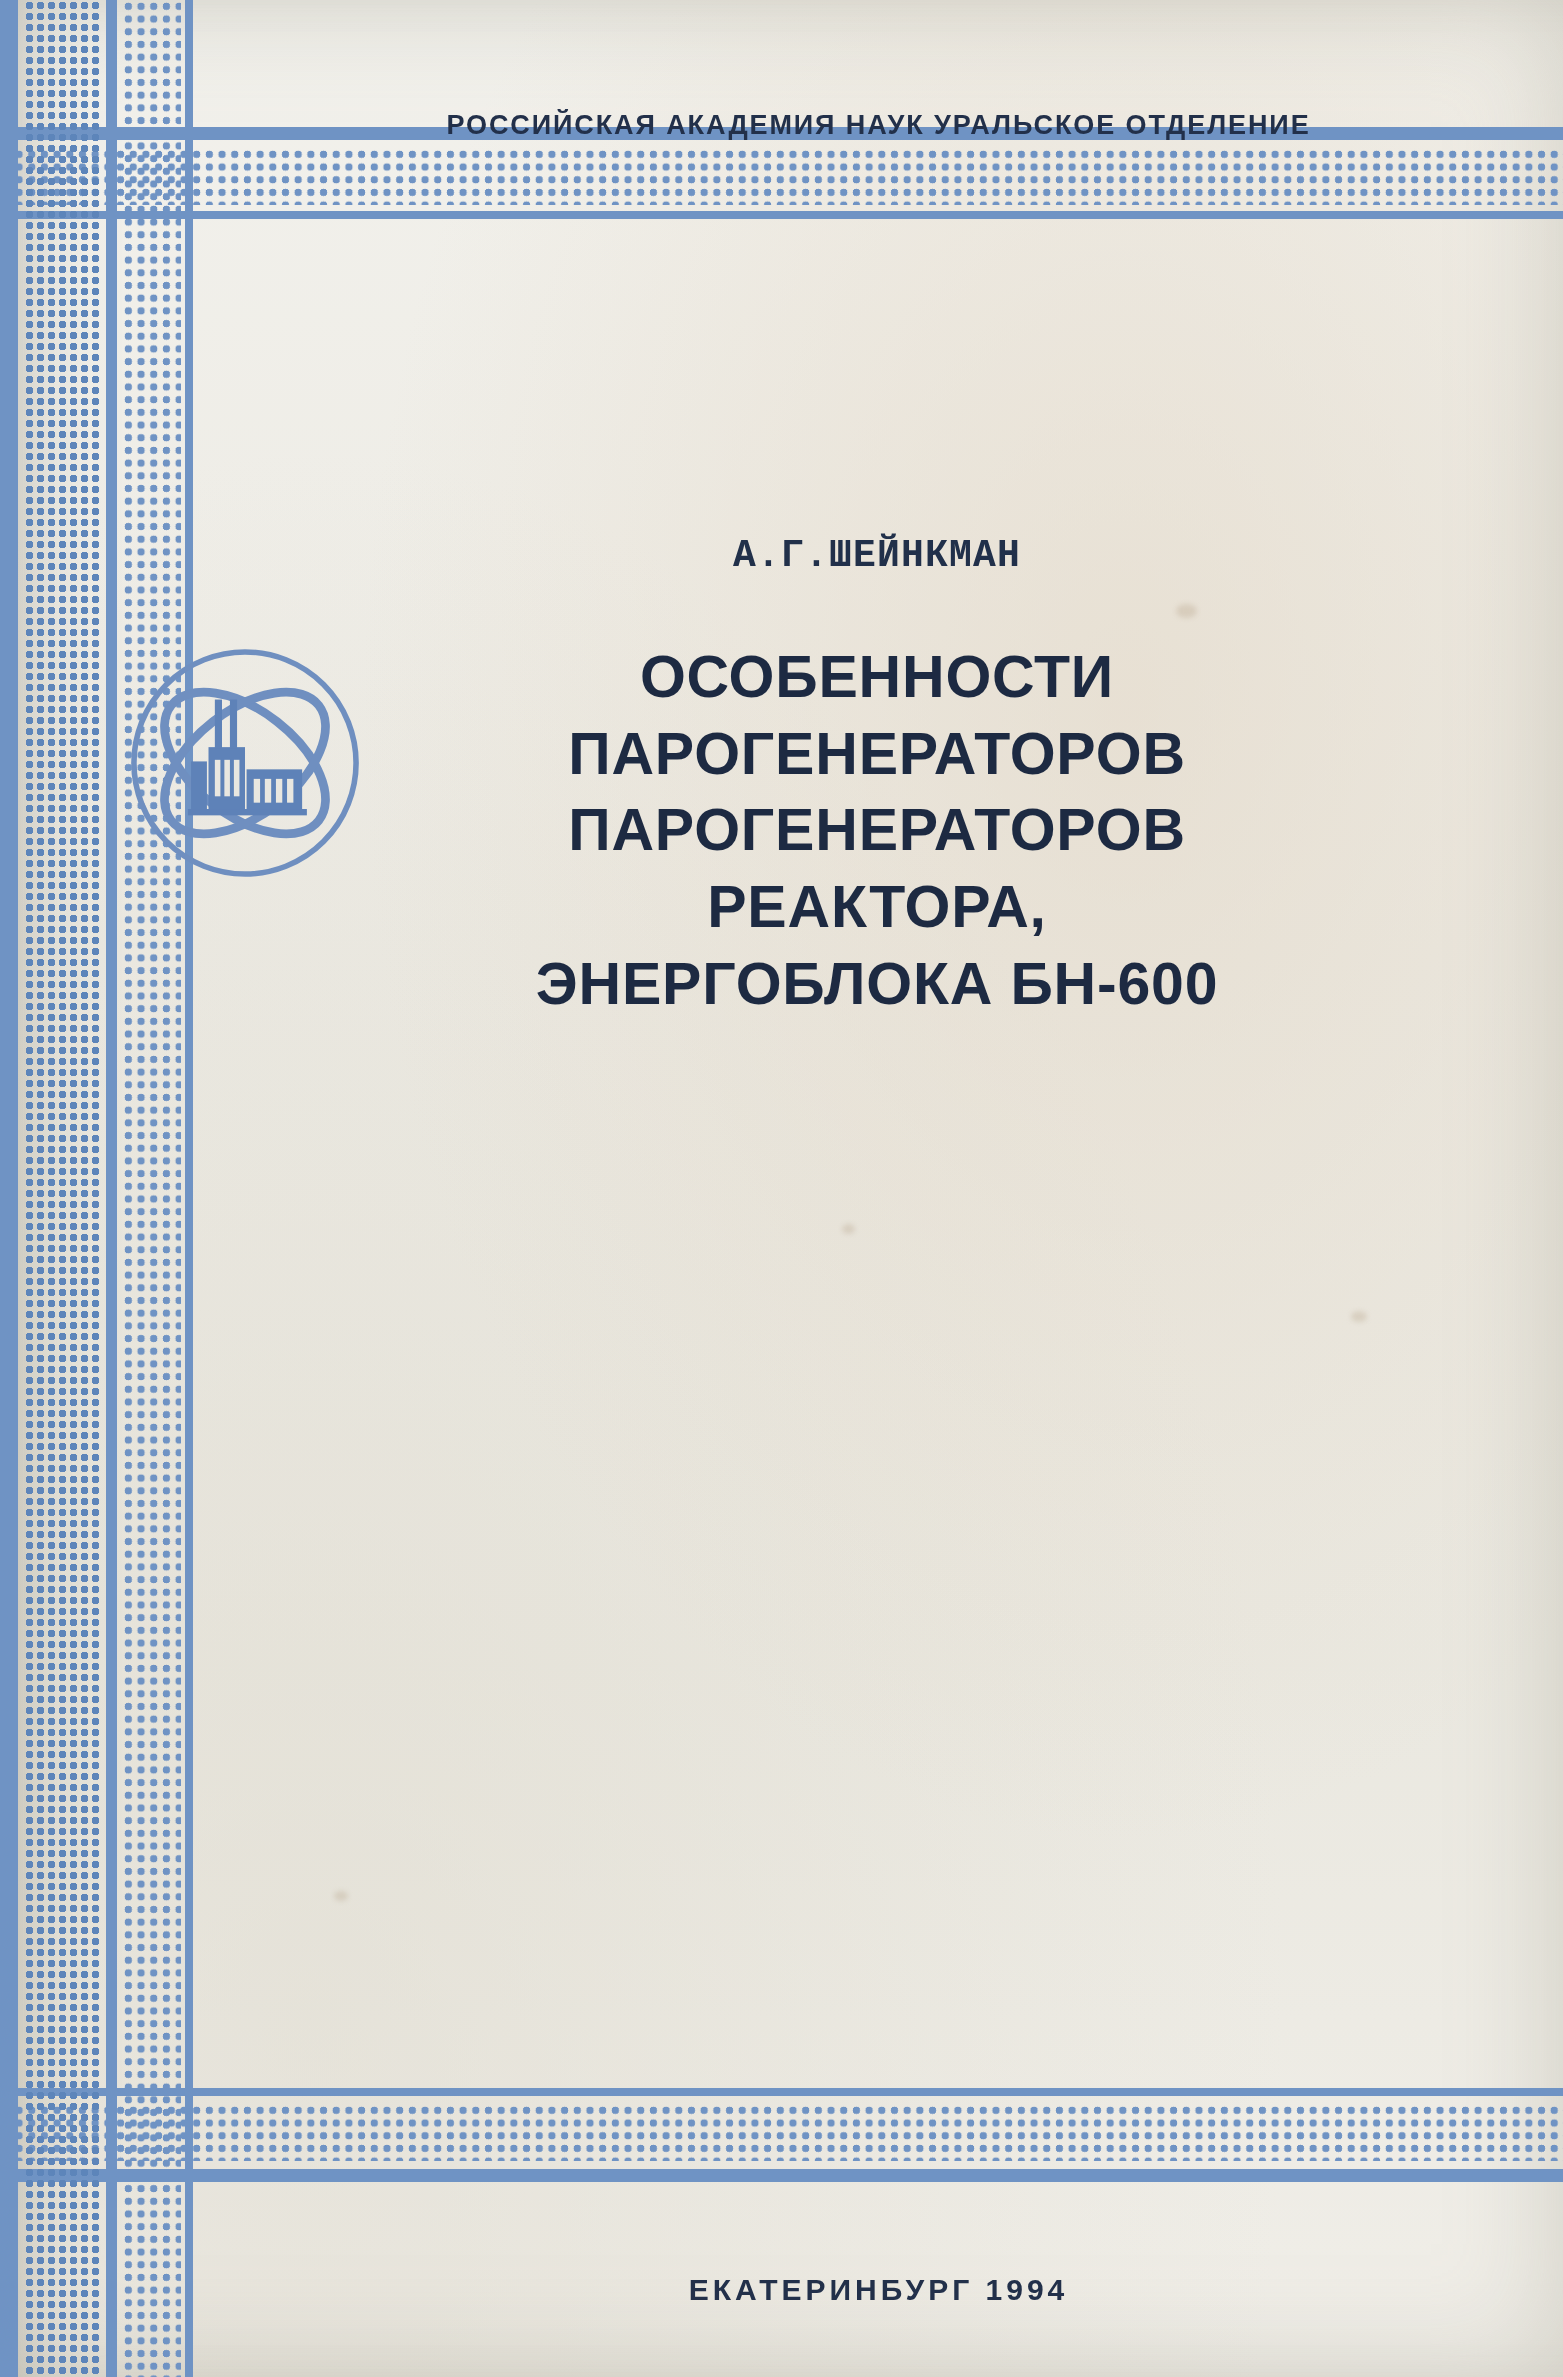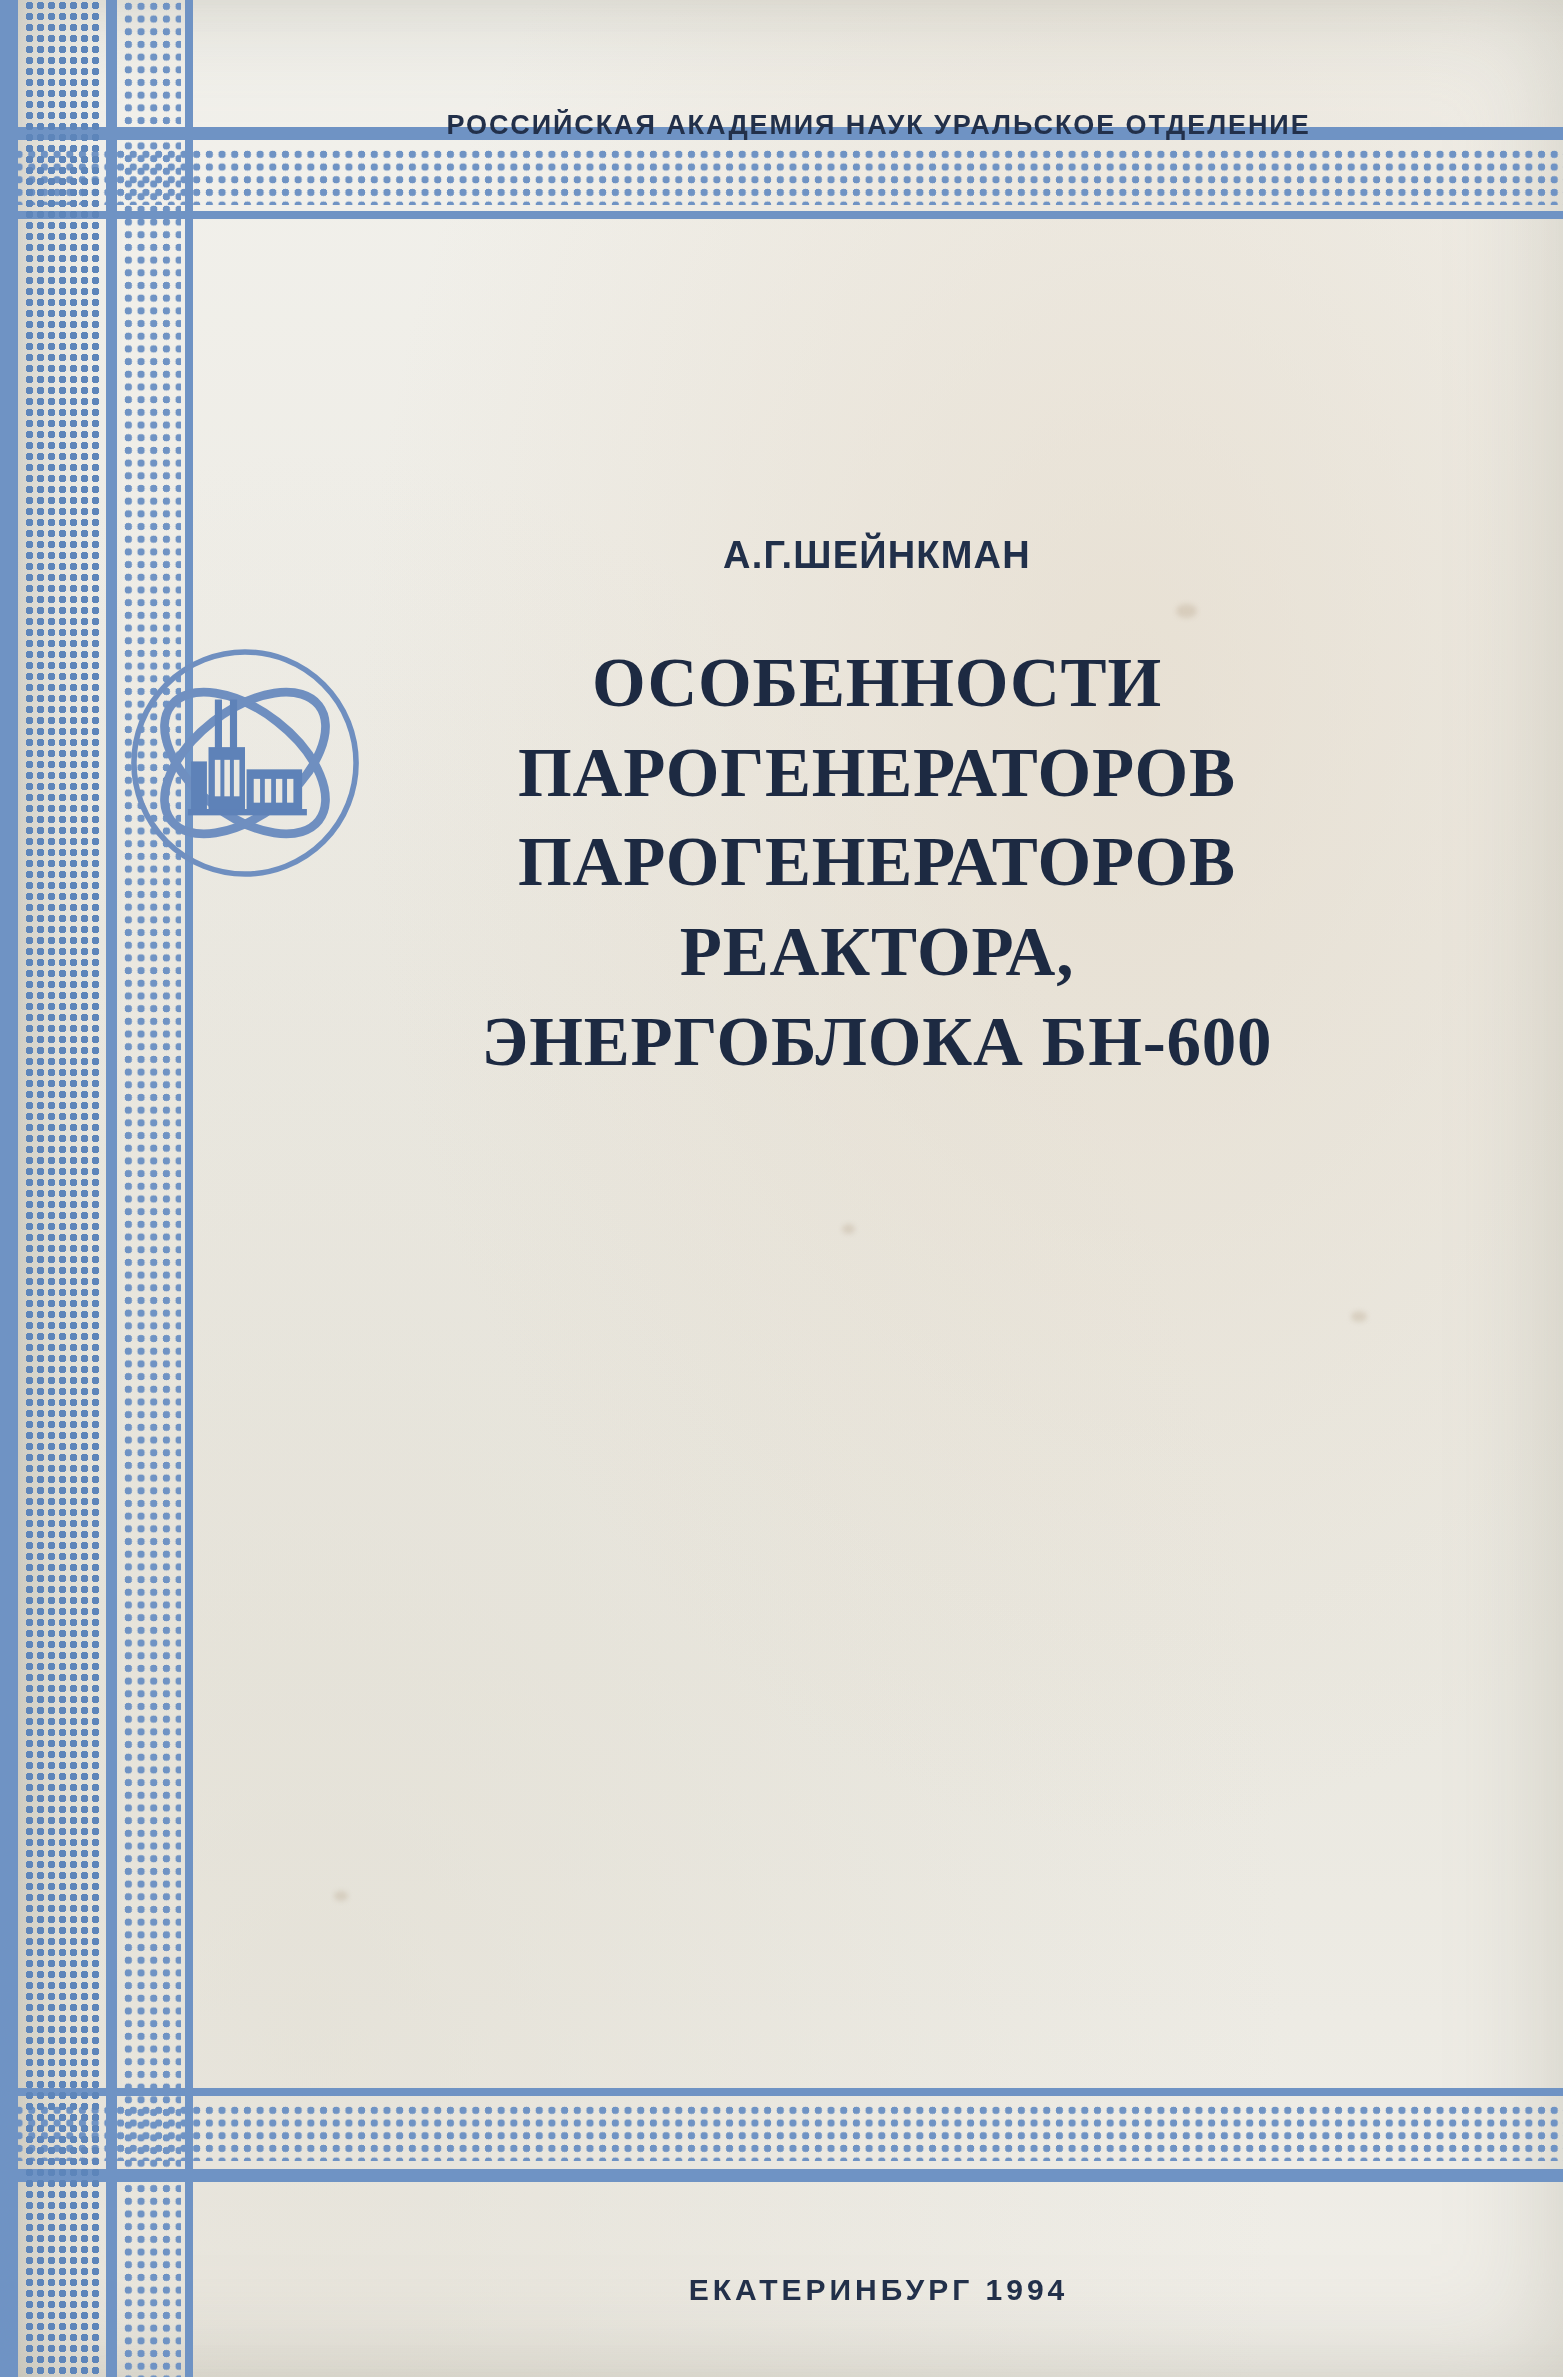--- a/index.html
+++ b/index.html
@@ -113,30 +113,30 @@
     top: 534px;
     z-index: 6;
     text-align: center;
   }
   .author {
     font-size: 38px;
     font-weight: 700;
     letter-spacing: 1.2px;
     color: #21304a;
     margin: 0 0 62px 0;
-    font-family: Liberation Sans, sans-serif;
+    font-family: Liberation Mono, monospace;
   }
   .book-title {
     margin: 0;
     color: #1d2a42;
     font-weight: 700;
-    font-size: 69px;
+    font-size: 59px;
     line-height: 1.30;
     letter-spacing: 0.8px;
-    font-family: Liberation Serif, serif;
+    font-family: Liberation Sans, sans-serif;
   }
   .book-title .ln { display: block; white-space: nowrap; }
 
   
   .footer {
     position: absolute;
     left: 193px;
     right: 0;
     top: 2273px;
     text-align: center;

